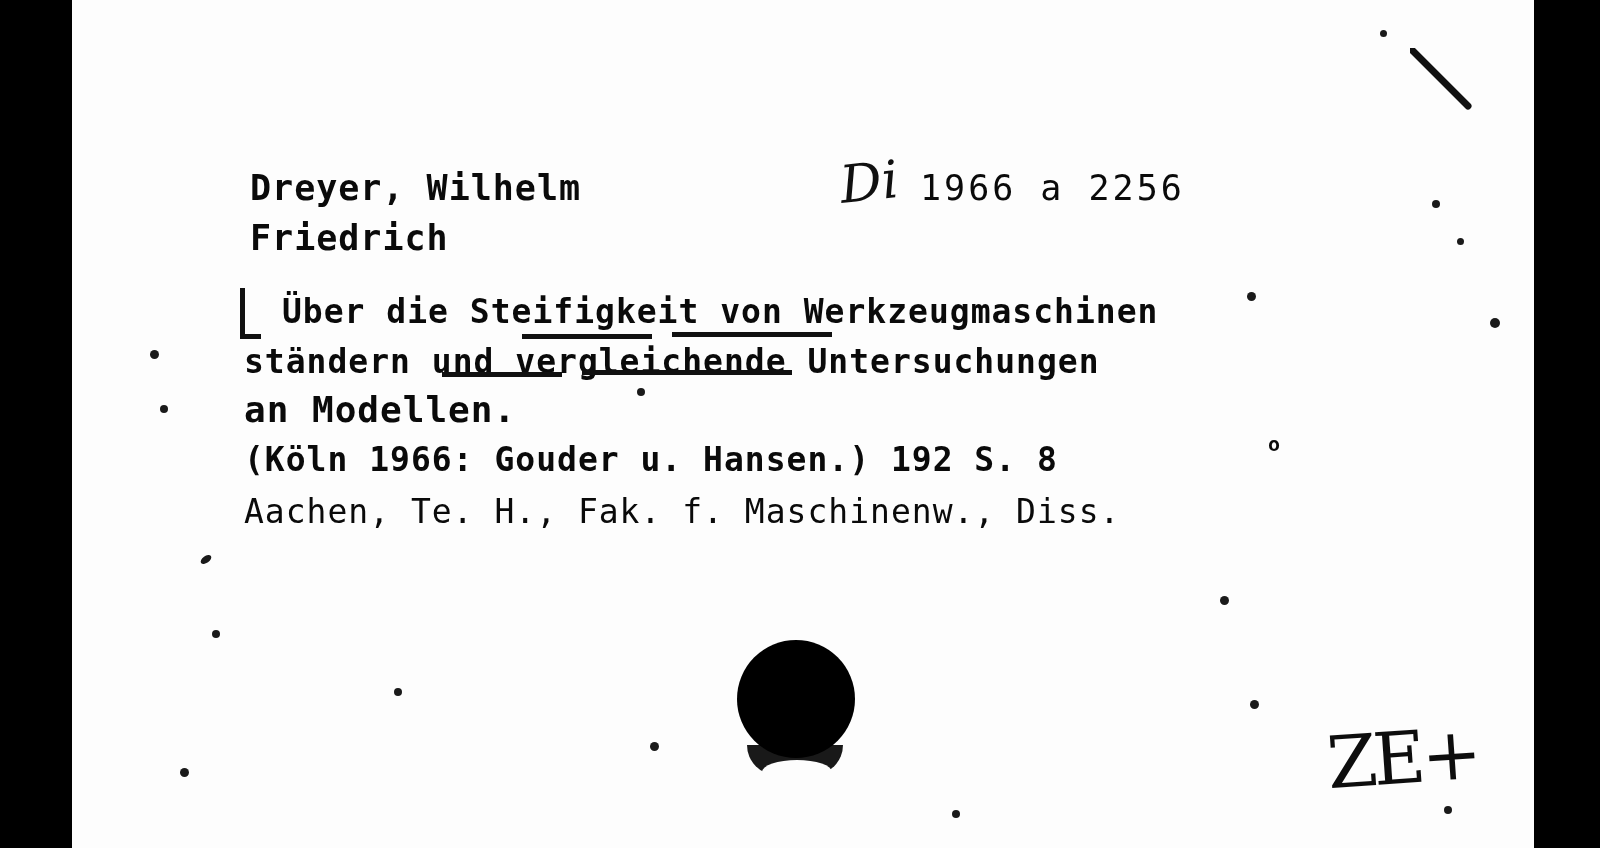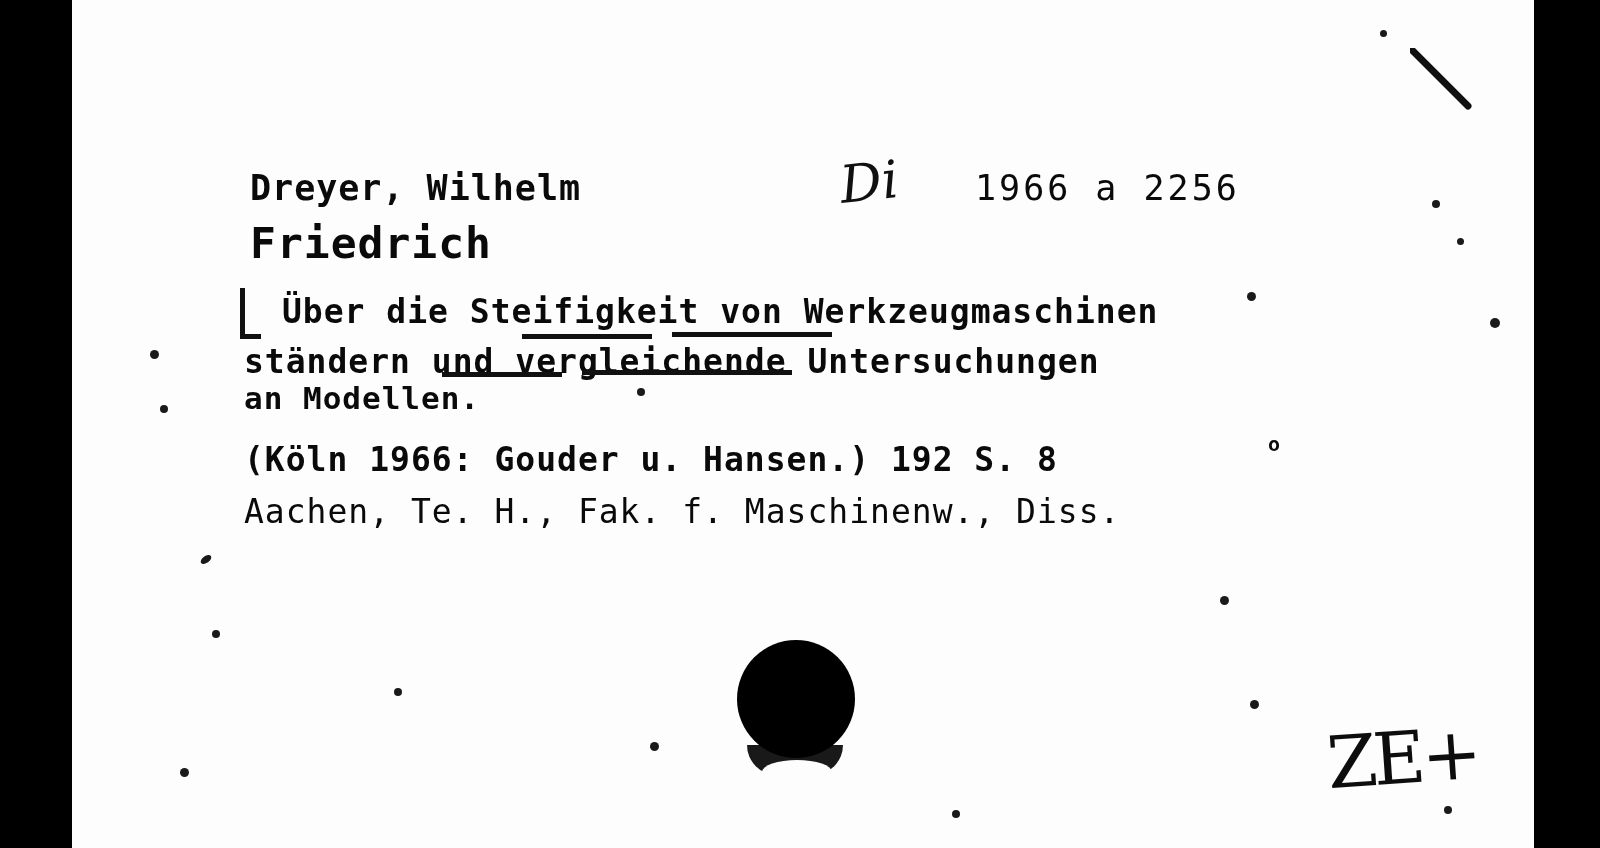--- a/index.html
+++ b/index.html
@@ -41,25 +41,25 @@
   }
   #author-line1 {
     left: 178px;
     top: 168px;
     font-size: 35px;
     font-weight: 700;
   }
   #author-line2 {
     left: 178px;
     top: 218px;
-    font-size: 43px;
+    font-size: 35px;
     font-weight: 700;
   }
   #shelfmark {
-    left: 903px;
+    left: 848px;
     top: 168px;
     font-size: 35px;
     letter-spacing: 3px;
   }
   #handwritten-mark {
     position: absolute;
     left: 768px;
     top: 152px;
     font-family: "DejaVu Serif", serif;
     font-style: italic;
@@ -76,22 +76,22 @@
   }
   #title-line2 {
     left: 172px;
     top: 342px;
     font-size: 33px;
     font-weight: 700;
     text-align: center;
   }
   #title-line3 {
     left: 172px;
-    top: 380px;
-    font-size: 31px;
+    top: 389px;
+    font-size: 36px;
     font-weight: 700;
   }
   #imprint-line {
     left: 172px;
     top: 440px;
     font-size: 33px;
     font-weight: 700;
   }
   #imprint-sup {
     position: absolute;

